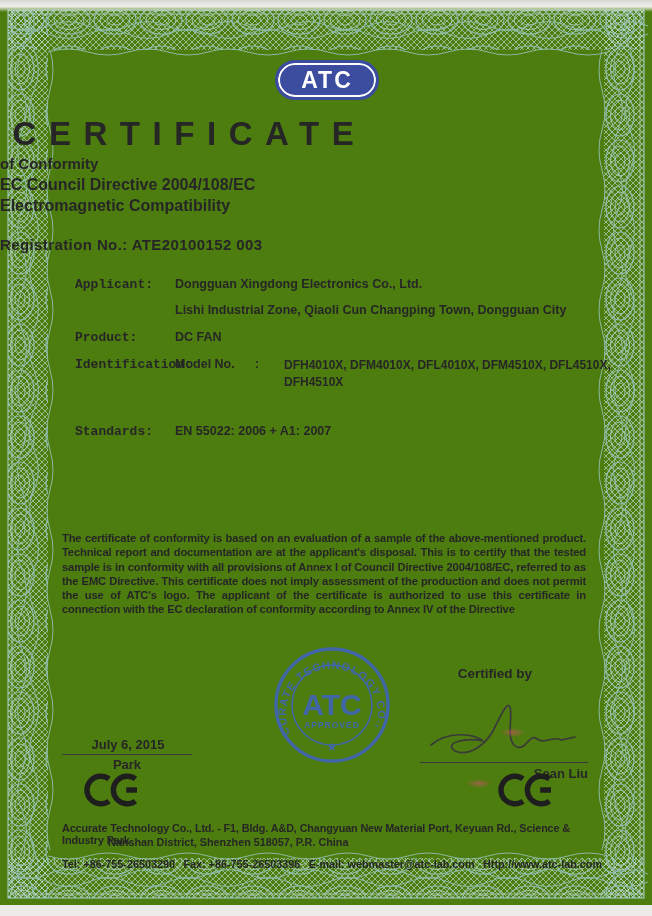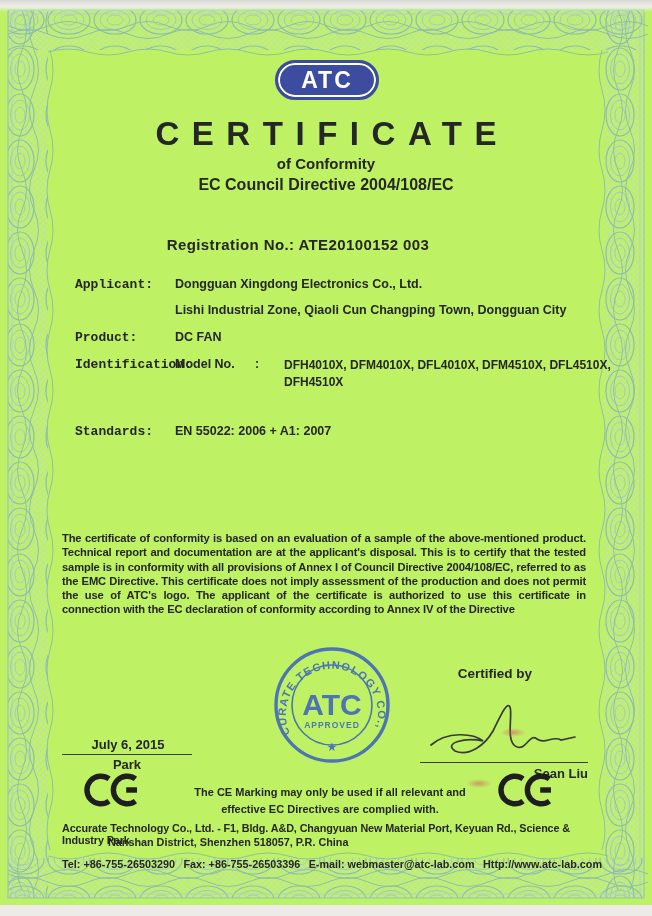--- a/index.html
+++ b/index.html
@@ -1,23 +1,23 @@
 <!DOCTYPE html>
 <html><head>
 <meta charset="utf-8">
 <style>
   html,body{margin:0;padding:0;background:#e9e9e6;}
   .scan{
     position:relative;width:652px;height:916px;margin:0 auto;
-    background:#bef264;overflow:hidden;
+    background:#4d7c0f;overflow:hidden;
     font-family:"Liberation Sans","DejaVu Sans",sans-serif;color:#262626;
   }
   .abs{position:absolute;}
   .b{font-weight:700;}
-  .center{text-align:center;}
+  .center{text-align:left;}
   .scan-edge-top{left:0;top:0;width:652px;height:12px;
     background:linear-gradient(180deg,#d8d8d4 0%,#efeeea 55%,rgba(248,247,242,0) 100%);}
   .scan-edge-bottom{left:0;top:905px;width:652px;height:11px;background:#eceb e7;background:#ecebe7;}
   .border-svg{left:0;top:0;}
   .logo-pill{
     left:275px;top:60px;width:104px;height:40px;border-radius:21px;
     background:#3c4da0;border:3px solid #3c4da0;box-sizing:border-box;
     box-shadow:inset 0 0 0 2px #ffffff;
     display:flex;align-items:center;justify-content:center;
   }
@@ -109,20 +109,21 @@
   <div class="abs scan-edge-top"></div>
   <div class="abs scan-edge-bottom"></div>
 
   <div class="abs logo-pill">
     <span>ATC</span>
   </div>
 
   <div class="abs title-main b center">CERTIFICATE</div>
   <div class="abs title-sub b center">of Conformity</div>
   <div class="abs title-directive b center">EC Council Directive 2004/108/EC</div>
+  <div class="abs title-scope b center">Electromagnetic Compatibility</div>
   <div class="abs registration b center">Registration No.: ATE20100152 003</div>
 
   <div class="abs lbl b" style="top:277px">Applicant:</div>
   <div class="abs val b" style="top:277px">Dongguan Xingdong Electronics Co., Ltd.</div>
   <div class="abs val b" style="top:303px">Lishi Industrial Zone, Qiaoli Cun Changping Town, Dongguan City</div>
 
   <div class="abs lbl b" style="top:330px">Product:</div>
   <div class="abs val b" style="top:330px">DC FAN</div>
 
   <div class="abs lbl b" style="top:357px">Identification:</div>
@@ -166,24 +167,20 @@
   <div class="abs date-line"></div>
   <div class="abs date-label b">Park</div>
 
   <svg class="abs ce-left" width="58" height="36" viewBox="0 0 96 60">
     <g stroke="#1e1e1e" stroke-width="9" fill="none">
       <path d="M41.4,11.6 A23,23 0 1 0 41.4,48.4"></path>
       <path d="M85.4,11.6 A23,23 0 1 0 85.4,48.4"></path>
       <path d="M70,30 L88,30"></path>
     </g>
   </svg>
-  <div class="abs ce-note b center">
-    <div>The CE Marking may only be used if all relevant and</div>
-    <div>effective EC Directives are complied with.</div>
-  </div>
   <div class="abs smudge" style="left:466px;top:779px"></div>
   <svg class="abs ce-right" width="58" height="36" viewBox="0 0 96 60">
     <g stroke="#1e1e1e" stroke-width="9" fill="none">
       <path d="M41.4,11.6 A23,23 0 1 0 41.4,48.4"></path>
       <path d="M85.4,11.6 A23,23 0 1 0 85.4,48.4"></path>
       <path d="M70,30 L88,30"></path>
     </g>
   </svg>
 
   <div class="abs footer-1 b">Accurate Technology Co., Ltd. - F1, Bldg. A&amp;D, Changyuan New Material Port, Keyuan Rd., Science &amp; Industry Park</div>

